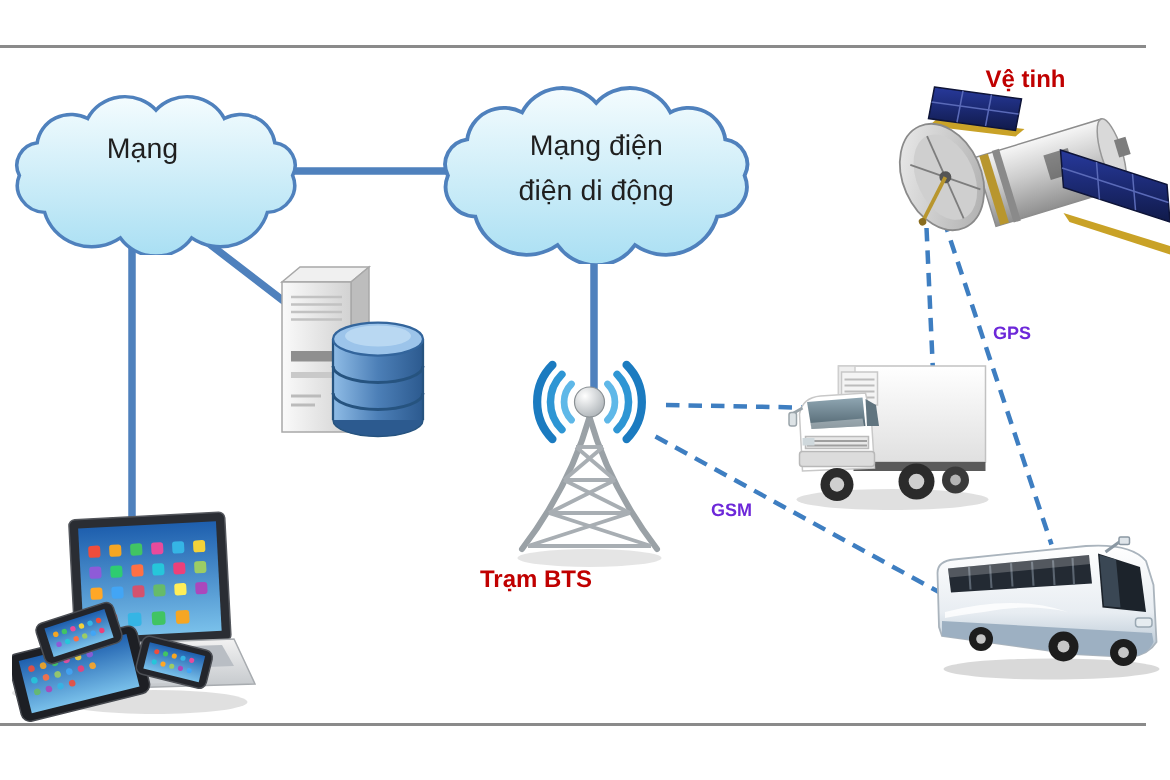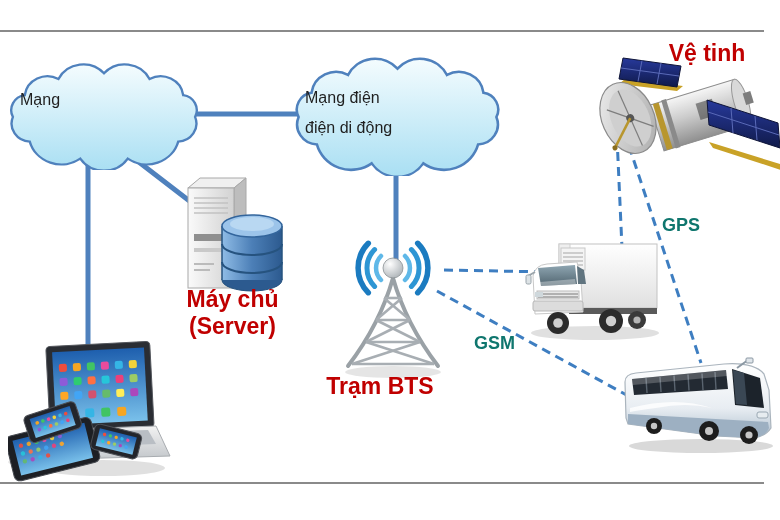--- a/index.html
+++ b/index.html
@@ -1,23 +1,23 @@
 <!DOCTYPE html>
 <html><head>
 <meta charset="utf-8">
 <style>
   html,body{margin:0;padding:0;background:#ffffff;}
   #canvas{position:relative;width:780px;height:520px;background:#ffffff;overflow:hidden;
           font-family:"Liberation Sans", sans-serif;}
   .abs{position:absolute;}
   .frame{position:absolute;left:0;top:30px;width:764px;height:450px;
          border-top:2px solid #8a8a8a;border-bottom:2px solid #8a8a8a;}
-  .cloud-label{position:absolute;color:#1f1f1f;font-size:16px;line-height:30px;font-weight:500;}
-  .red-label{position:absolute;text-align:center;color:#C00000;font-weight:bold;font-size:23px;line-height:27px;}
-  .blue-label{position:absolute;color:#0f766e;font-weight:bold;font-size:18px;}
+  .cloud-label{position:absolute;text-align:center;color:#1f1f1f;font-size:19px;line-height:30px;font-weight:500;}
+  .red-label{position:absolute;text-align:left;color:#C00000;font-weight:bold;font-size:16px;line-height:27px;}
+  .blue-label{position:absolute;color:#6d28d9;font-weight:bold;font-size:12px;}
   svg{display:block;}
 </style>
 </head>
 <body>
 
 <div id="canvas">
 
   <div class="frame"></div>
 
   <svg class="abs" style="left:0;top:0" width="780" height="520">
@@ -93,24 +93,20 @@
       <ellipse cx="72" cy="112" rx="30" ry="11" fill="#2C5A8F" stroke="#26537F"></ellipse>
       <rect x="42" y="58" width="60" height="54" fill="url(#db)"></rect>
       <path d="M42,76 A30,11 0 0 0 102,76" fill="none" stroke="#26537F" stroke-width="2"></path>
       <path d="M42,94 A30,11 0 0 0 102,94" fill="none" stroke="#26537F" stroke-width="2"></path>
       <line x1="42" y1="58" x2="42" y2="112" stroke="#26537F" stroke-width="1.5"></line>
       <line x1="102" y1="58" x2="102" y2="112" stroke="#26537F" stroke-width="1.5"></line>
       <ellipse cx="72" cy="58" rx="30" ry="11" fill="#9CC4EA" stroke="#33659C" stroke-width="1.5"></ellipse>
       <ellipse cx="72" cy="56" rx="22" ry="7" fill="#B9D8F2"></ellipse>
     </g>
   </svg>
-  <div class="red-label" style="left:170px;top:286px;width:125px">
-    <div>Máy chủ</div>
-    <div>(Server)</div>
-  </div>
 
   <svg class="abs" style="left:336px;top:228px" width="120" height="152">
     <defs>
       <radialGradient id="sph" cx=".35" cy=".3" r=".9">
         <stop offset="0" stop-color="#ffffff"></stop>
           <stop offset="1" stop-color="#9fa6ab"></stop>
       </radialGradient>
     </defs>
     <ellipse cx="57" cy="144" rx="48" ry="6" fill="#d0d0d0" opacity="0.55"></ellipse>
     <g fill="none" stroke-linecap="round">

